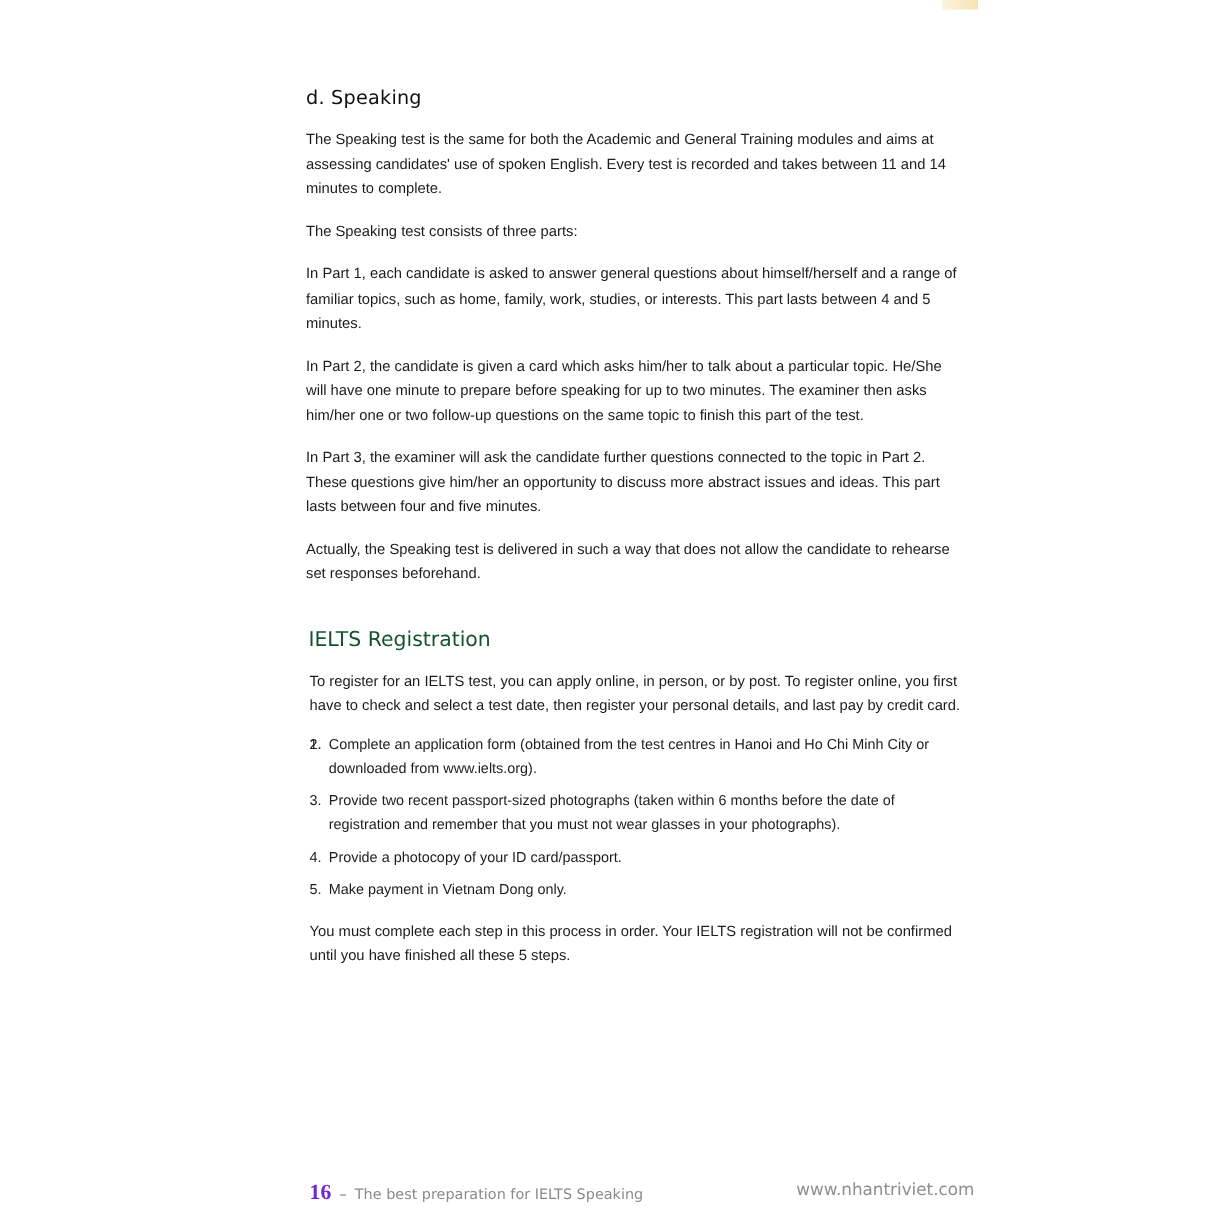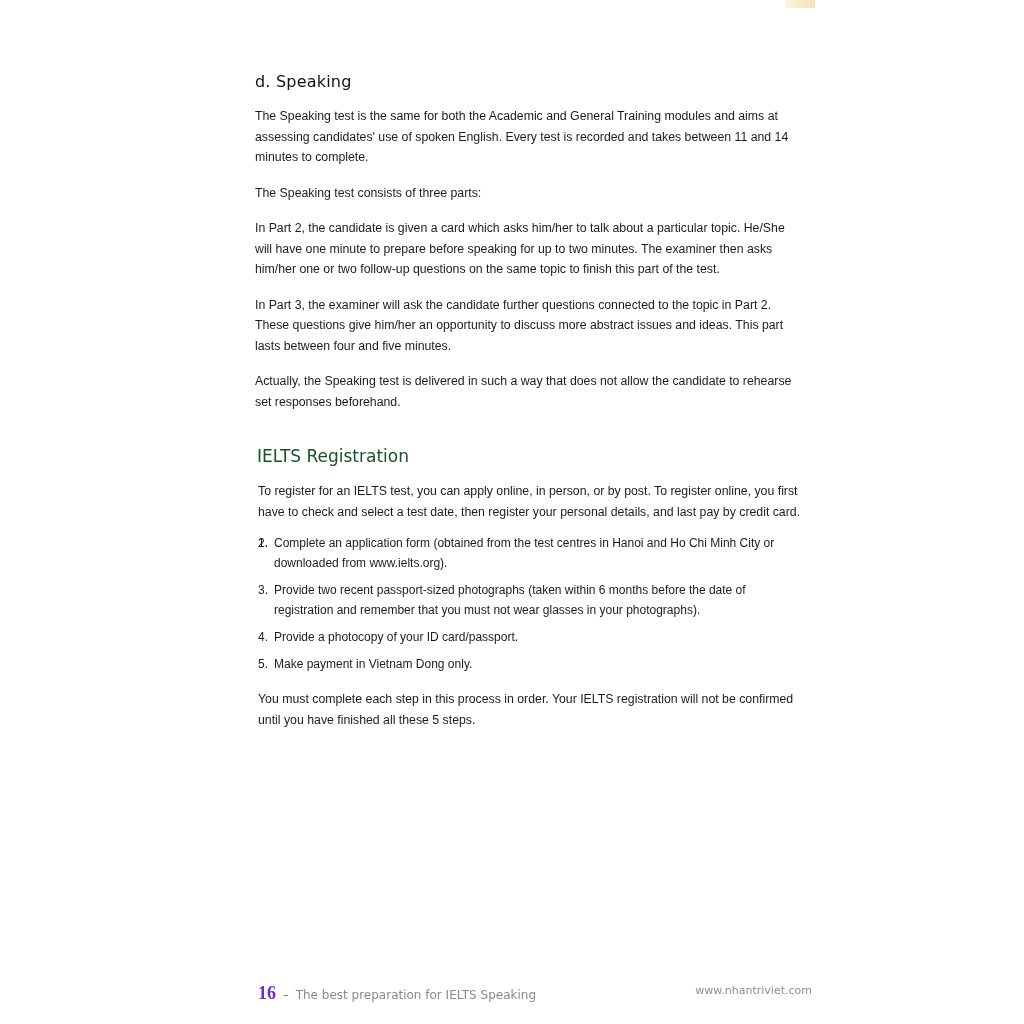--- a/index.html
+++ b/index.html
@@ -101,35 +101,36 @@
     }
     .footer .dash {
       color: #777;
       margin: 0 3px;
     }
     .footer .website {
       position: absolute;
       right: 0;
       top: 1px;
       color: #8e8e8e;
-      font-size: 11px;
+      font-size: 14px;
       text-align: right;
     }
   </style>
 </head>
 <body>
 
 <div class="page">
   <div class="corner-mark"></div>
 
   <div class="content">
     <section>
       <h2 class="sub-heading">d. Speaking</h2>
       <p class="para">The Speaking test is the same for both the Academic and General Training modules and aims at assessing candidates' use of spoken English. Every test is recorded and takes between 11 and 14 minutes to complete.</p>
       <p class="para">The Speaking test consists of three parts:</p>
+      <p class="para">In Part 1, each candidate is asked to answer general questions about himself/herself and a range of familiar topics, such as home, family, work, studies, or interests. This part lasts between 4 and 5 minutes.</p>
       <p class="para">In Part 2, the candidate is given a card which asks him/her to talk about a particular topic. He/She will have one minute to prepare before speaking for up to two minutes. The examiner then asks him/her one or two follow-up questions on the same topic to finish this part of the test.</p>
       <p class="para">In Part 3, the examiner will ask the candidate further questions connected to the topic in Part 2. These questions give him/her an opportunity to discuss more abstract issues and ideas. This part lasts between four and five minutes.</p>
       <p class="para">Actually, the Speaking test is delivered in such a way that does not allow the candidate to rehearse set responses beforehand.</p>
     </section>
 
     <section class="reg">
       <h2 class="section-heading">IELTS Registration</h2>
       <p class="para">To register for an IELTS test, you can apply online, in person, or by post. To register online, you first have to check and select a test date, then register your personal details, and last pay by credit card.</p>
 
       <ol class="steps">

